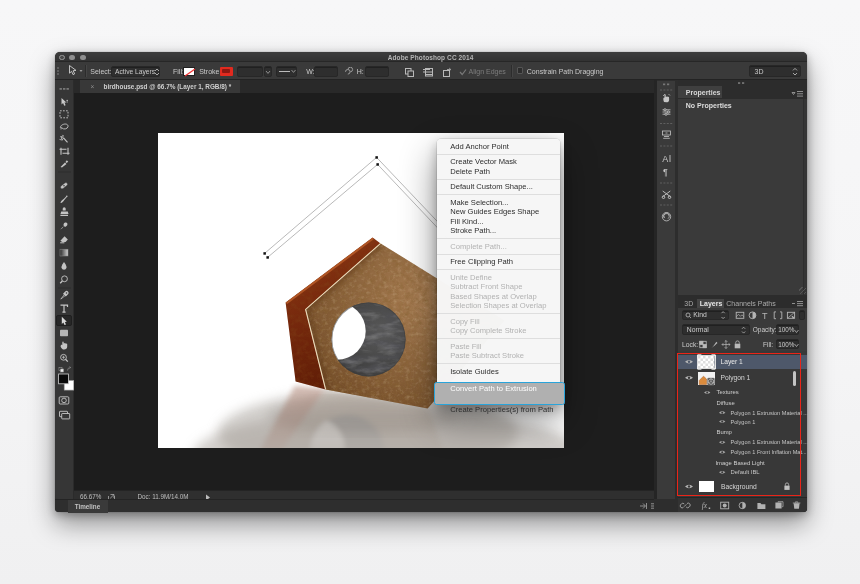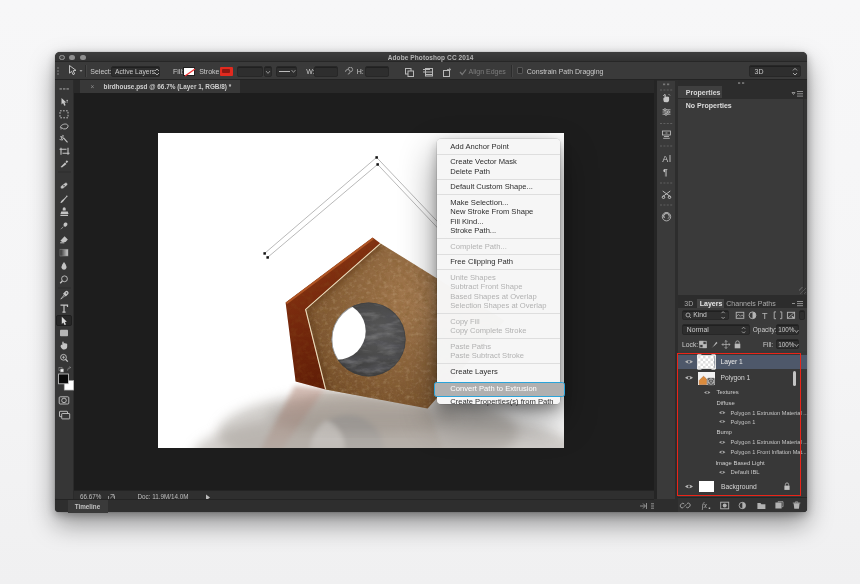--- a/index.html
+++ b/index.html
@@ -50,21 +50,21 @@
 .ptext { color:#cccccc; font-size:7px; position:absolute; white-space:nowrap; }
 
 #menu { position:absolute; left:436.9px; top:139.4px; width:122.8px; height:264.4px;
   background:rgba(246,246,246,0.985); border-radius:4px;
   box-shadow:0 0 0 0.5px rgba(0,0,0,0.16), 0 16px 36px rgba(0,0,0,0.46), 0 5px 12px rgba(0,0,0,0.26);
   padding-top:2.2px; font-size:7.6px; color:#2d2d2d; z-index:30; }
 #menu .mi { height:9.5px; line-height:9.7px; padding-left:13.3px; white-space:nowrap; }
 #menu .gray { color:#b2b2b2; }
 #menu .sep { height:1px; background:#dedede; margin:2.53px 0; }
 #menu .spacer { height:6.06px; }
-#menu .hl { position:relative; height:15px; line-height:11px; margin:0 -5.3px -0.7px -2.6px;
+#menu .hl { position:relative; height:23px; line-height:11px; margin:0 -5.3px -0.7px -2.6px;
   background:#b0b0b0; border:1.7px solid #2aa4da; border-radius:2.5px; color:#ffffff; padding-left:15px; }
 
 #redrect { position:absolute; left:622.3px; top:301.2px; width:124.6px; height:143.8px; border:1.6px solid #eb2418; z-index:40; }
 </style>
 </head>
 <body>
 <div id="stage">
   <div id="win">
     <div id="titlebar">
       <div id="wtitle">Adobe Photoshop CC 2014</div>
@@ -671,37 +671,37 @@
   </div>
   <div id="menu">
     <div class="mi">Add Anchor Point</div>
     <div class="sep"></div>
     <div class="mi">Create Vector Mask</div>
     <div class="mi">Delete Path</div>
     <div class="sep"></div>
     <div class="mi">Default Custom Shape...</div>
     <div class="sep"></div>
     <div class="mi">Make Selection...</div>
-    <div class="mi">New Stroke From Shape</div>
+    <div class="mi">New Guides Edges Shape</div>
     <div class="mi">Fill Kind...</div>
     <div class="mi">Stroke Path...</div>
     <div class="sep"></div>
     <div class="mi gray">Complete Path...</div>
     <div class="sep"></div>
     <div class="mi">Free Clipping Path</div>
     <div class="sep"></div>
-    <div class="mi gray">Unite Shapes</div>
+    <div class="mi gray">Unite Define</div>
     <div class="mi gray">Subtract Front Shape</div>
     <div class="mi gray">Based Shapes at Overlap</div>
     <div class="mi gray">Selection Shapes at Overlap</div>
     <div class="sep"></div>
     <div class="mi gray">Copy Fill</div>
     <div class="mi gray">Copy Complete Stroke</div>
     <div class="sep"></div>
-    <div class="mi gray">Paste Paths</div>
+    <div class="mi gray">Paste Fill</div>
     <div class="mi gray">Paste Subtract Stroke</div>
     <div class="sep"></div>
-    <div class="mi">Create Layers</div>
+    <div class="mi">Isolate Guides</div>
     <div class="spacer"></div>
     <div class="hl">Convert Path to Extrusion</div>
     <div class="mi">Create Properties(s) from Path</div>
   </div>
 </div>
 
 </body></html>

